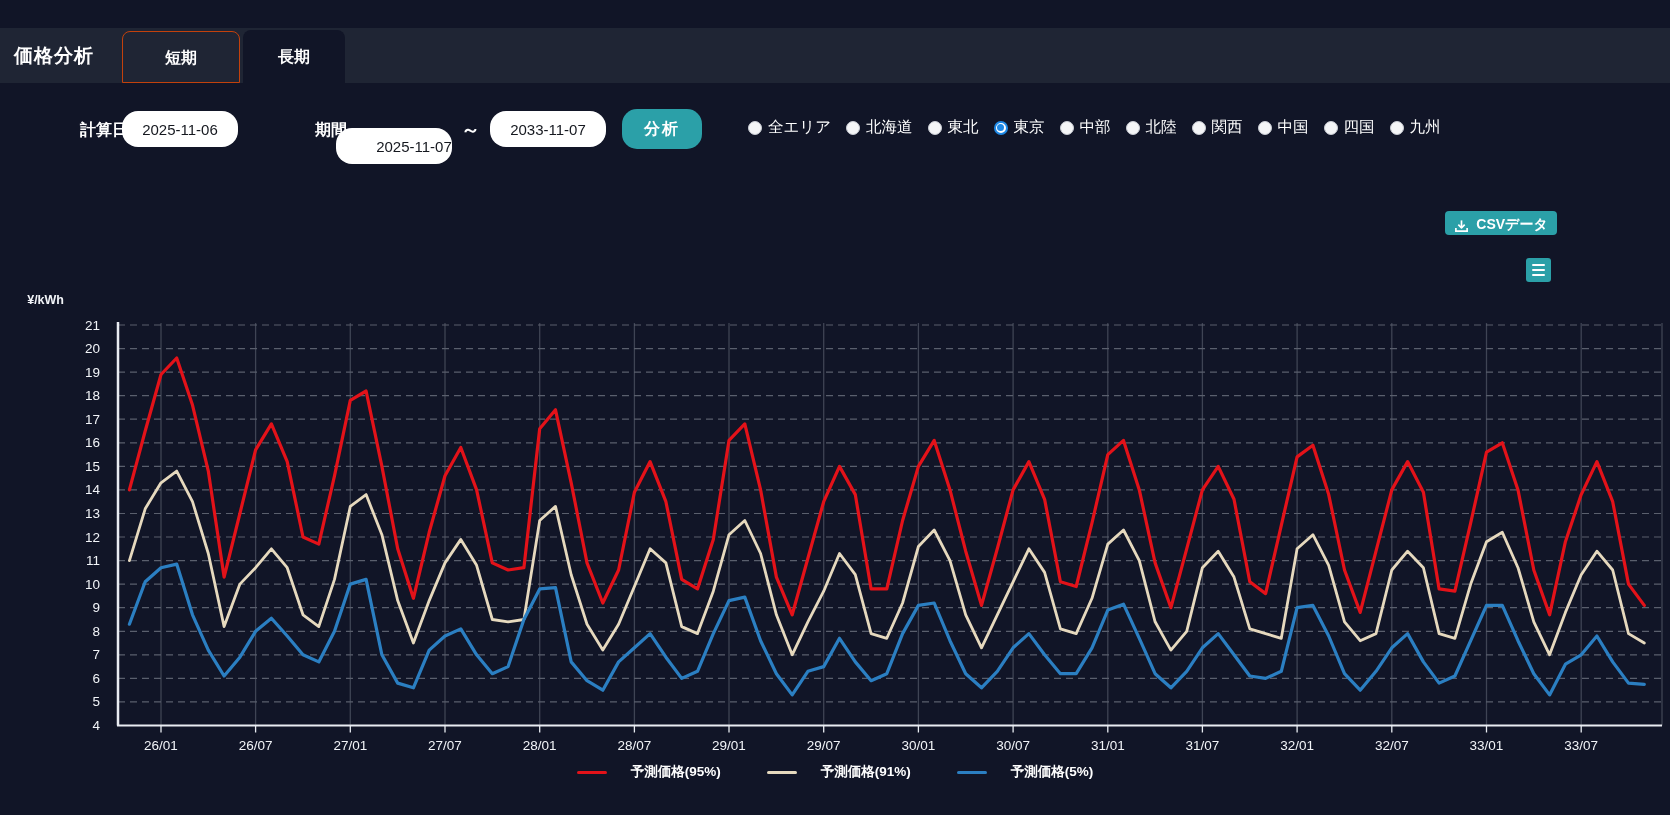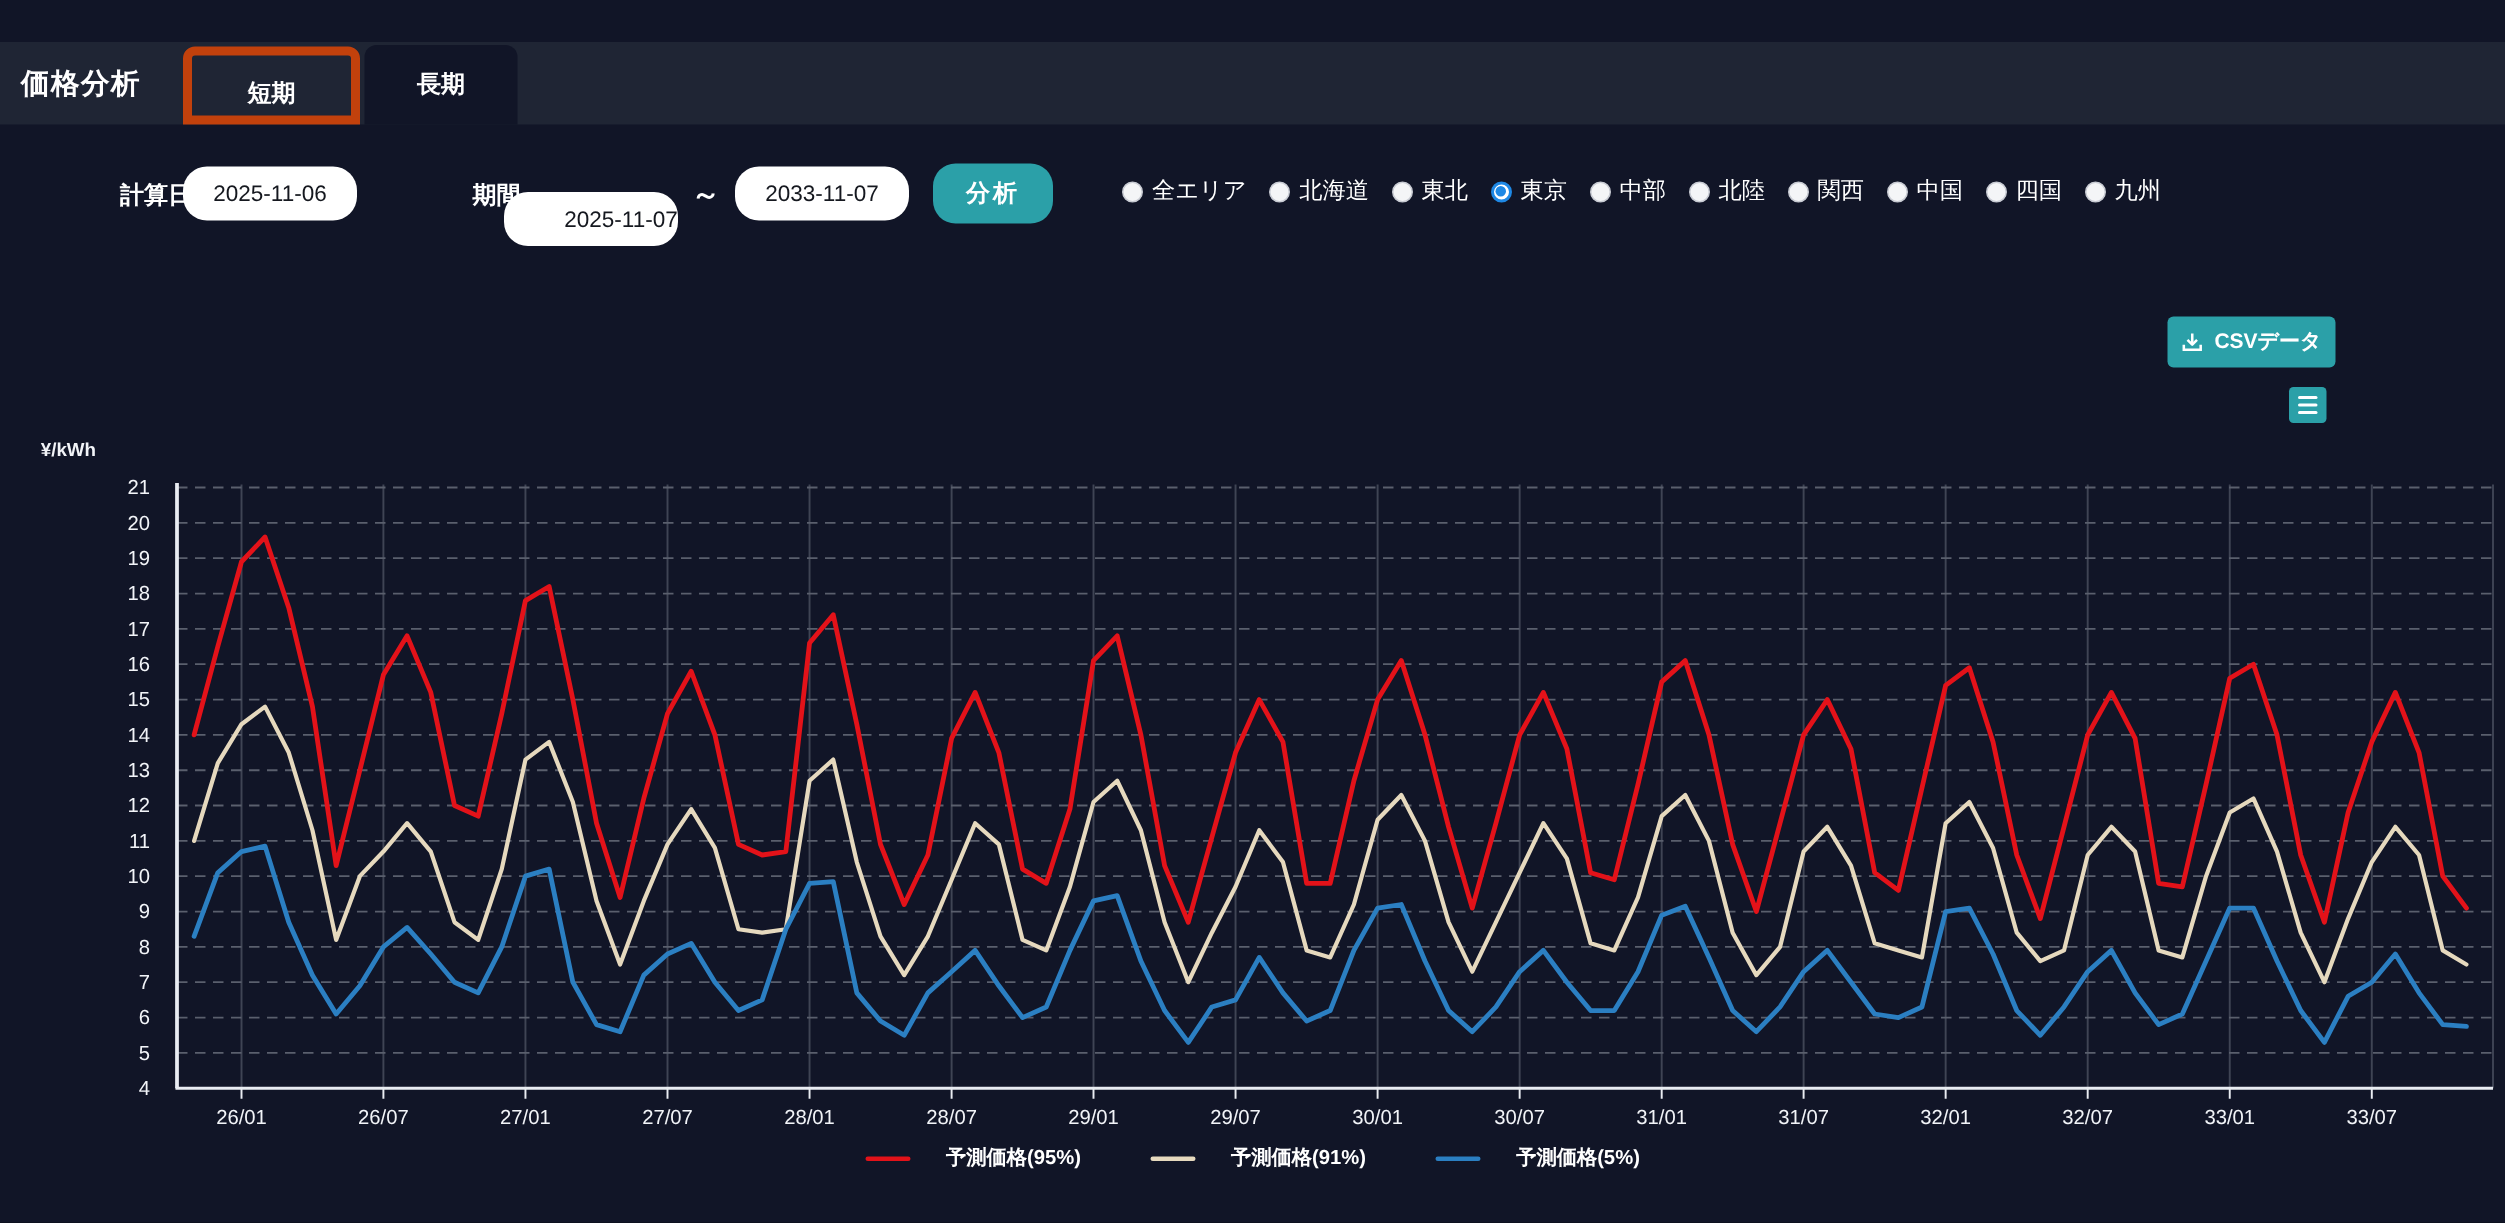--- a/index.html
+++ b/index.html
@@ -9,21 +9,21 @@
     background:#111527;
     font-family:"Liberation Sans","DejaVu Sans",sans-serif;
     color:#fff;
   }
   
   .topbar{position:absolute;left:0;top:0;width:1670px;height:55px;background:#1f2534;margin-top:28px;}
   .app-title{position:absolute;left:14px;top:15px;font-size:19px;font-weight:bold;letter-spacing:1px;}
   .tab{position:absolute;text-align:center;font-size:16px;font-weight:bold;cursor:pointer;}
   .tab-inactive{
     left:122px;top:3px;width:118px;height:52px;line-height:52px;
-    border:6px solid #c2410c;border-radius:8px 8px 0 0;background:transparent;
+    border:1px solid #c2410c;border-radius:8px 8px 0 0;background:transparent;
   }
   .tab-active{
     left:243px;top:2px;width:102px;height:53px;line-height:53px;
     background:#111527;border-radius:8px 8px 0 0;
   }
   
   .ctl-label{position:absolute;font-size:16px;font-weight:bold;padding-left:32px;}
   .date-input{
     position:absolute;width:116px;height:36px;border:none;border-radius:16px;
     background:#fff;color:#15181f;font-size:15px;font-weight:500;text-align:center;
@@ -35,22 +35,22 @@
     background:#2ba0a8;color:#fff;font-size:16px;font-weight:bold;cursor:pointer;
     font-family:Liberation Serif, serif;letter-spacing:2px;
   }
   .areas{position:absolute;left:748px;top:117px;display:flex;gap:15px;align-items:center;white-space:nowrap;text-align:center;}
   .radio-item{display:flex;align-items:center;gap:6px;cursor:pointer;font-size:15.5px;font-weight:500;}
   .radio-dot{width:14px;height:14px;border-radius:50%;background:#f4f5f7;border:1px solid #c9ccd4;position:relative;flex:0 0 auto;}
   .radio-dot.sel{background:#fff;border:2px solid #1e88e5;}
   .radio-dot.sel::after{content:"";position:absolute;left:50%;top:50%;width:7px;height:7px;margin:-3.5px 0 0 -3.5px;border-radius:50%;background:#1e88e5;}
   
   .csv-btn{
-    position:absolute;left:1445px;top:211px;width:112px;height:34px;border:none;border-radius:4px;
-    background:#2ba0a8;color:#fff;display:flex;align-items:center;justify-content:center;gap:7px;
+    position:absolute;left:1445px;top:211px;width:112px;height:24px;border:none;border-radius:4px;
+    background:#2ba0a8;color:#fff;display:flex;align-items:flex-end;justify-content:center;gap:7px;
     font-size:14px;font-weight:bold;cursor:pointer;font-family:"Liberation Sans","DejaVu Sans",sans-serif;
   }
   .burger{
     position:absolute;left:1526px;top:258px;width:25px;height:24px;border:none;border-radius:3px;
     background:#2ba0a8;display:flex;flex-direction:column;align-items:center;justify-content:center;gap:2.5px;cursor:pointer;padding:0;
   }
   .burger span{display:block;width:13px;height:2.4px;background:#fff;border-radius:1px;}
   
   .chart-svg{position:absolute;left:0;top:0;width:1670px;height:815px;pointer-events:none;}
   .chart-svg text{font-family:"Liberation Sans","DejaVu Sans",sans-serif;fill:#f2f4f8;}

